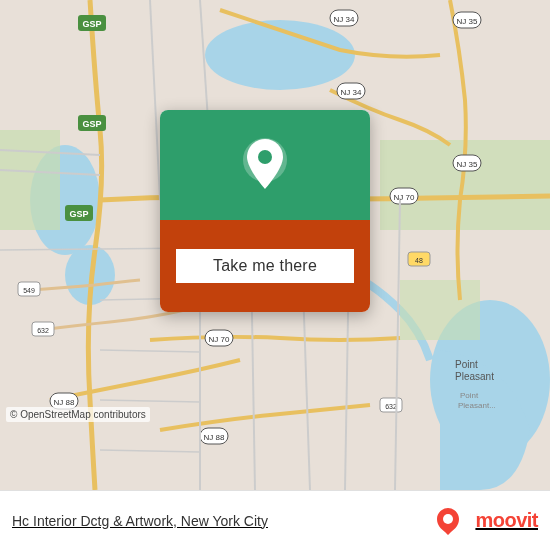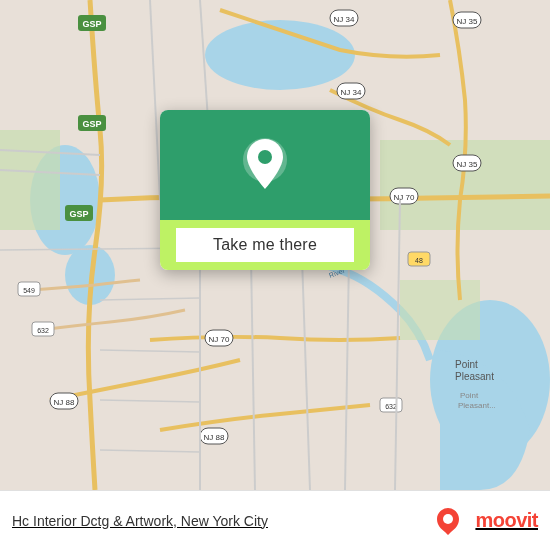--- a/index.html
+++ b/index.html
@@ -50,22 +50,22 @@
       justify-content: center;
       position: relative;
     }
 
     #location-pin {
       width: 46px;
       height: 56px;
     }
 
     #popup-button-area {
-      padding: 8px 16px;
-      background: #bef264;
+      padding: 29px 16px;
+      background: #c2410c;
     }
 
     #take-me-there-btn {
       width: 100%;
       padding: 8px 0;
       background: white;
       border: none;
       font-size: 16px;
       font-weight: 500;
       color: #333;
@@ -235,20 +235,23 @@
         <path d="M23 2 C13 2 5 10 5 20 C5 32 23 52 23 52 C23 52 41 32 41 20 C41 10 33 2 23 2 Z" fill="white"></path>
         <circle cx="23" cy="20" r="7" fill="#2e9e6b"></circle>
       </svg>
     </div>
     <div id="popup-button-area">
       <button id="take-me-there-btn">Take me there</button>
     </div>
 
   </div>
 
+  <div id="osm-credit">
+    <span>© OpenStreetMap contributors</span>
+  </div>
 </div>
 
 <div id="bottom-bar">
   <span id="bottom-title">Hc Interior Dctg &amp; Artwork, New York City</span>
   <div id="moovit-logo">
 
     <svg id="moovit-icon" viewBox="0 0 30 30" xmlns="http://www.w3.org/2000/svg">
       <path d="M15 2 C9 2 4 7 4 13 C4 19 8 23 12 26 L15 29 L18 26 C22 23 26 19 26 13 C26 7 21 2 15 2Z" fill="#f44336"></path>
       <circle cx="15" cy="13" r="5" fill="white"></circle>
     </svg>

